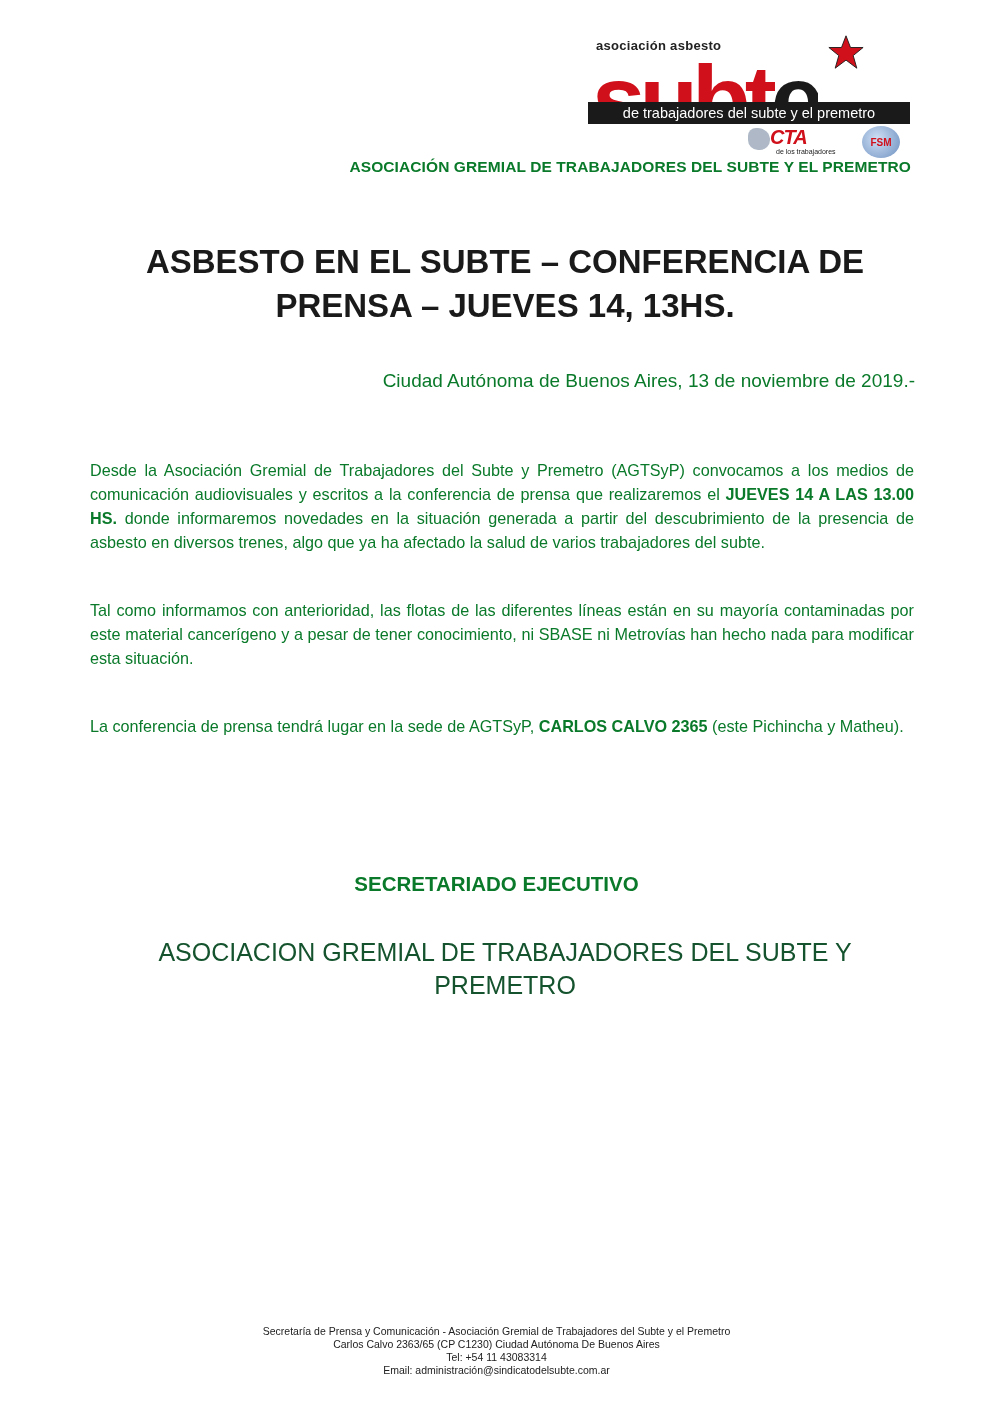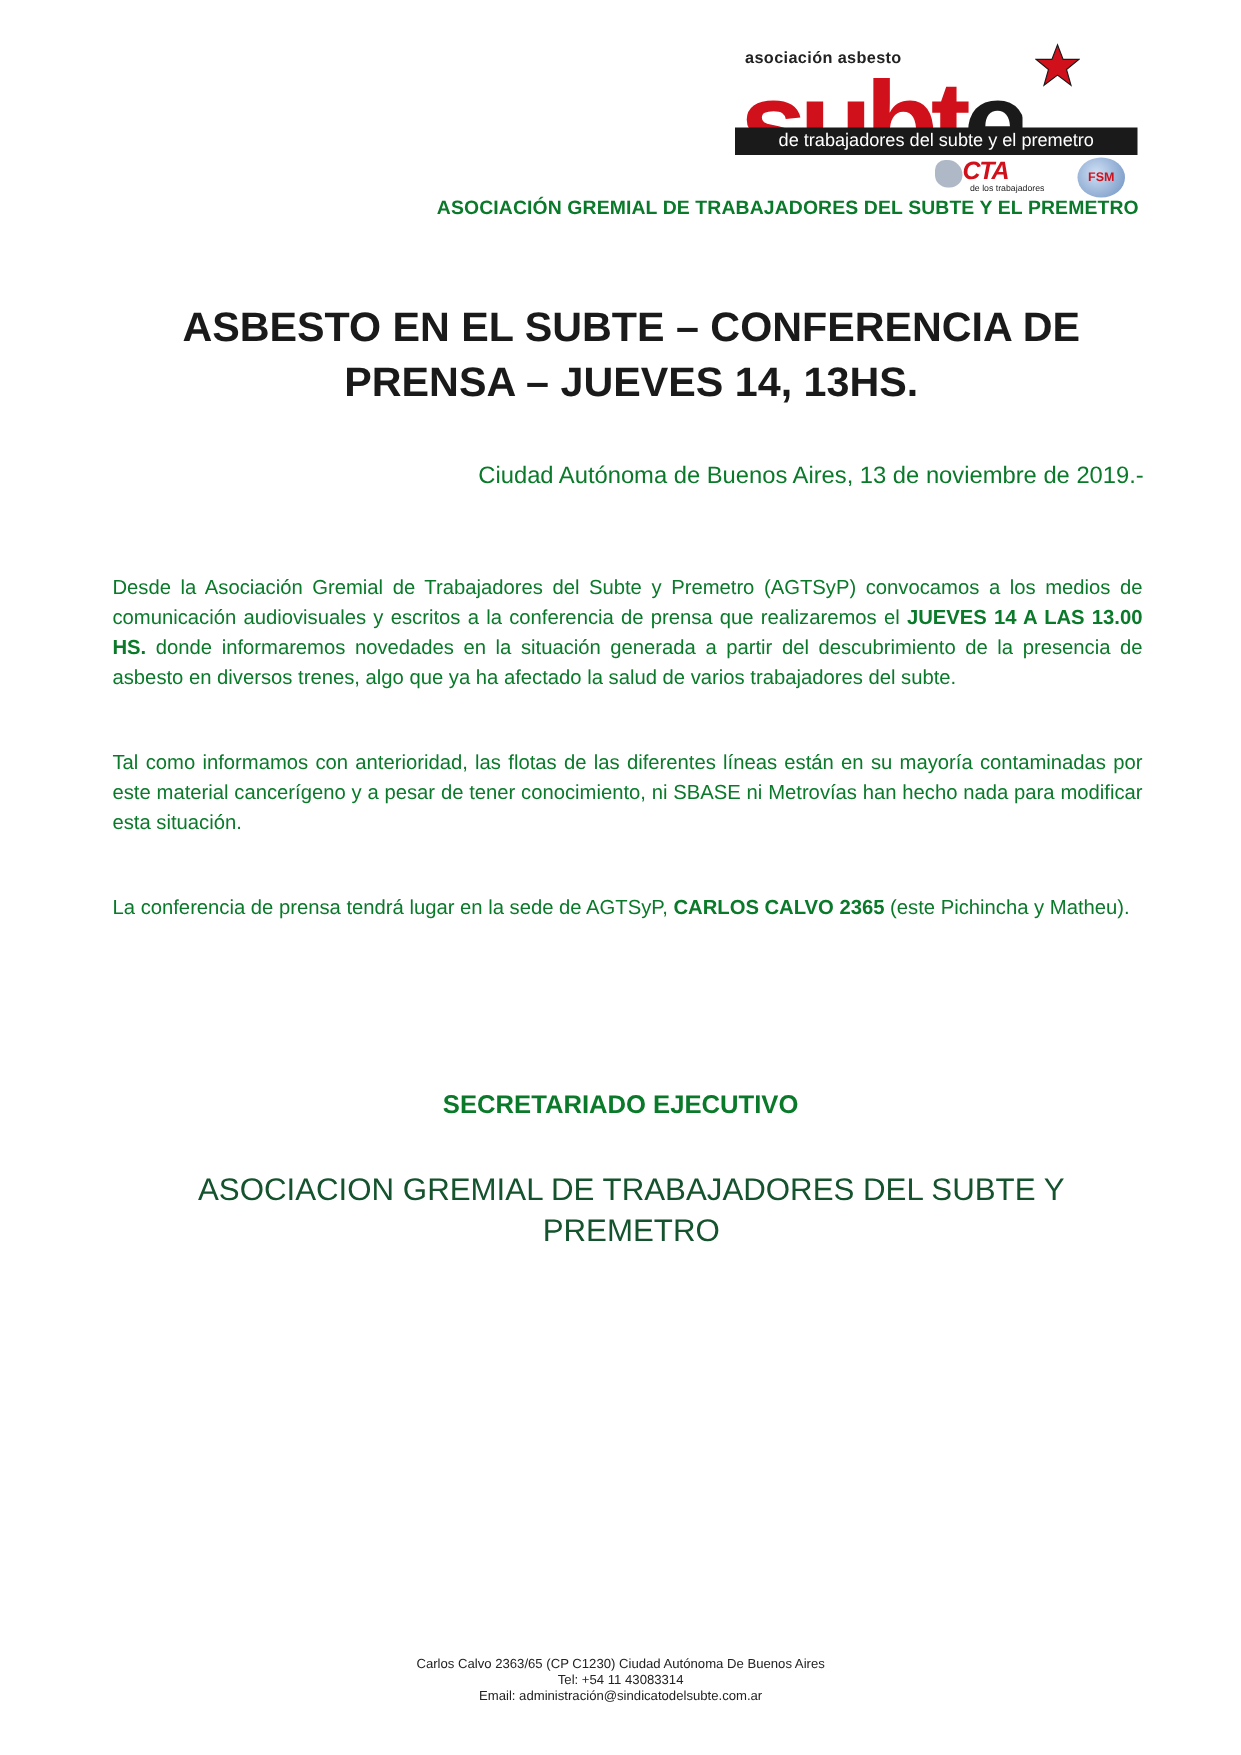--- a/index.html
+++ b/index.html
@@ -59,16 +59,17 @@
 <div class="para p1"><span>Desde la Asociación Gremial de Trabajadores del Subte y Premetro (AGTSyP) convocamos a los medios de comunicación audiovisuales y escritos a la conferencia de prensa que realizaremos el </span><b>JUEVES 14 A LAS 13.00 HS.</b><span> donde informaremos novedades en la situación generada a partir del descubrimiento de la presencia de asbesto en diversos trenes, algo que ya ha afectado la salud de varios trabajadores del subte.</span></div>
 
 <div class="para p2">Tal como informamos con anterioridad, las flotas de las diferentes líneas están en su mayoría contaminadas por este material cancerígeno y a pesar de tener conocimiento, ni SBASE ni Metrovías han hecho nada para modificar esta situación.</div>
 
 <div class="para p3"><span>La conferencia de prensa tendrá lugar en la sede de AGTSyP, </span><b>CARLOS CALVO 2365</b><span> (este Pichincha y Matheu).</span></div>
 
 <div class="sign1">SECRETARIADO EJECUTIVO</div>
 <div class="sign2">ASOCIACION GREMIAL DE TRABAJADORES DEL SUBTE Y PREMETRO</div>
 
 <div class="footer">
+  <div>Secretaría de Prensa y Comunicación - Asociación Gremial de Trabajadores del Subte y el Premetro</div>
   <div>Carlos Calvo 2363/65 (CP C1230) Ciudad Autónoma De Buenos Aires</div>
   <div>Tel: +54 11 43083314</div>
   <div>Email: administración@sindicatodelsubte.com.ar</div>
 </div>
 
 </body></html>

